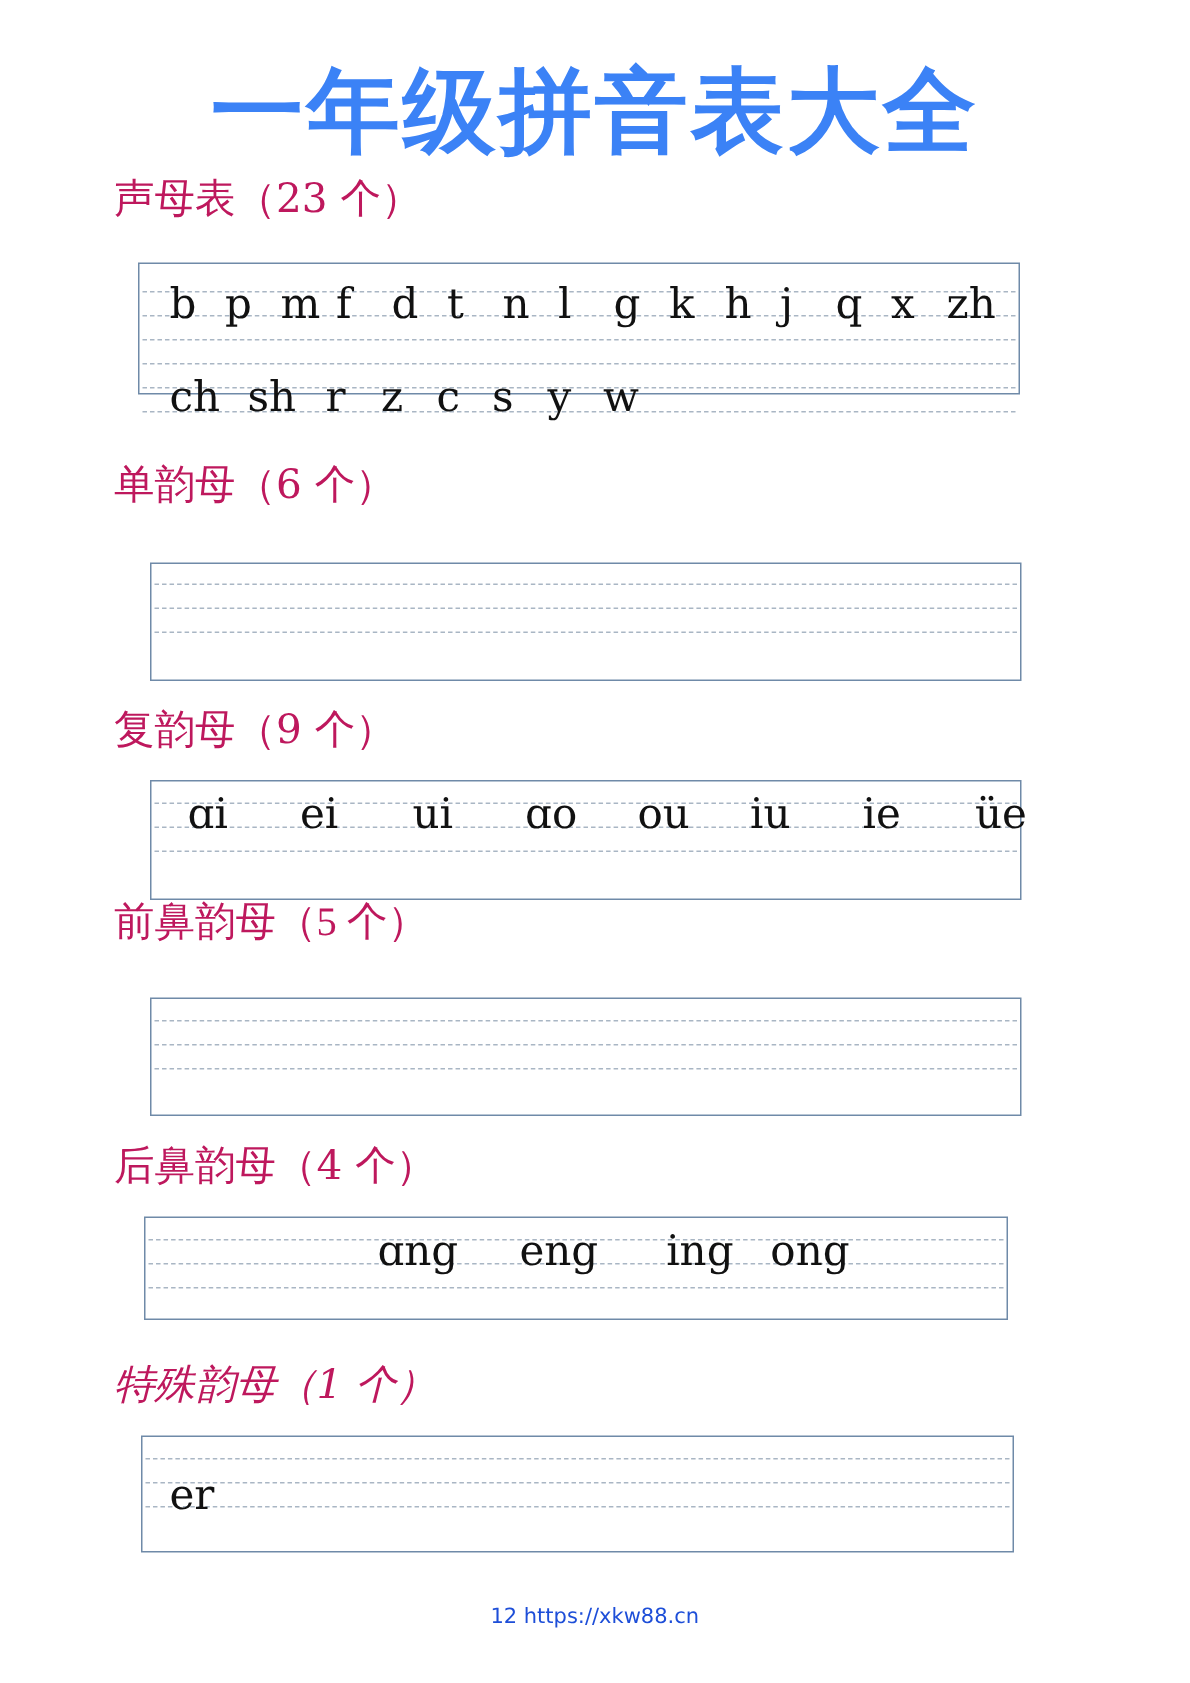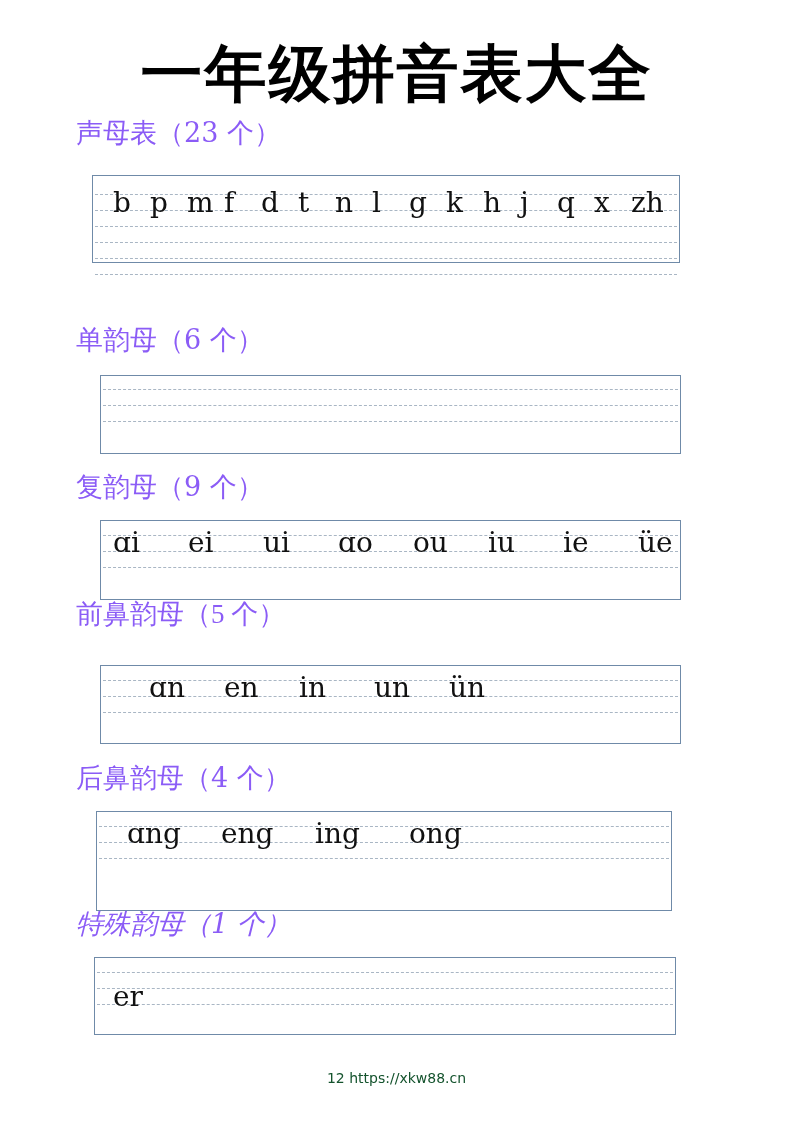--- a/index.html
+++ b/index.html
@@ -3,89 +3,89 @@
   <meta charset="utf-8">
   <style>
     html, body { margin: 0; padding: 0; }
     body {
       width: 793px; height: 1122px; background: #ffffff; position: relative; overflow: hidden;
       font-family: "DejaVu Serif", "Liberation Serif", serif; color: #111;
     }
     .title {
       position: absolute; left: 0; top: 38px; width: 793px; text-align: center;
       font-family: "DejaVu Sans", "Liberation Sans", sans-serif;
-      font-size: 62px; font-weight: bold; color: #000000; letter-spacing: 2px; line-height: 72px;
+      font-size: 62px; font-weight: bold; color: #3b82f6; letter-spacing: 2px; line-height: 72px;
     }
     .heading {
-      position: absolute; left: 76px; font-size: 27px; line-height: 32px; color: #8b5cf6;
+      position: absolute; left: 76px; font-size: 27px; line-height: 32px; color: #be185d;
       font-family: "DejaVu Serif", "Liberation Serif", serif;
     }
     .box {
       position: absolute; border: 1.5px solid #6f8aa8; box-sizing: border-box; background: #fff;
     }
     .line {
       position: absolute; left: 2px; right: 2px; height: 0; border-top: 1px dashed #a9b6c4;
     }
     .row {
       position: absolute; left: 0; right: 0; white-space: nowrap;
       font-family: "DejaVu Serif", "Liberation Serif", serif; font-size: 28px; color: #111;
     }
     .item { display: inline-block; }
     .footer {
       position: absolute; left: 0; width: 793px; top: 1070px; text-align: center;
-      font-family: "DejaVu Sans", "Liberation Sans", sans-serif; font-size: 14px; color: #14532d;
+      font-family: "DejaVu Sans", "Liberation Sans", sans-serif; font-size: 14px; color: #1d4ed8;
     }
   </style>
 </head>
 <body>
 
 <div class="title">一年级拼音表大全</div>
 
 <div class="heading" style="top:117px;">声母表（23 个）</div>
 <div class="box" style="left:92px; top:158px; width:588px; height:88px;margin-top:17px;">
   <div class="line" style="top:18px;"></div>
   <div class="line" style="top:34px;"></div>
   <div class="line" style="top:50px;"></div>
   <div class="line" style="top:66px;"></div>
   <div class="line" style="top:82px;"></div>
   <div class="line" style="top:98px;"></div>
   <div class="row" style="top:10px; left:20px;">
     <span class="item" style="width:37px">b</span><span class="item" style="width:37px">p</span><span class="item" style="width:37px">m</span><span class="item" style="width:37px">f</span><span class="item" style="width:37px">d</span><span class="item" style="width:37px">t</span><span class="item" style="width:37px">n</span><span class="item" style="width:37px">l</span><span class="item" style="width:37px">g</span><span class="item" style="width:37px">k</span><span class="item" style="width:37px">h</span><span class="item" style="width:37px">j</span><span class="item" style="width:37px">q</span><span class="item" style="width:37px">x</span><span class="item">zh</span>
   </div>
+  <div class="row" style="top:72px; left:20px;">
+    <span class="item" style="width:52px">ch</span><span class="item" style="width:52px">sh</span><span class="item" style="width:37px">r</span><span class="item" style="width:37px">z</span><span class="item" style="width:37px">c</span><span class="item" style="width:37px">s</span><span class="item" style="width:37px">y</span><span class="item">w</span>
+  </div>
 </div>
 
-<div class="heading" style="top:324px;">单韵母（6 个）</div>
+<div class="heading" style="top:308px;">单韵母（6 个）</div>
 <div class="box" style="left:100px; top:375px; width:581px; height:79px;">
   <div class="line" style="top:13px;"></div>
   <div class="line" style="top:29px;"></div>
   <div class="line" style="top:45px;"></div>
 </div>
 
 <div class="heading" style="top:471px;">复韵母（9 个）</div>
 <div class="box" style="left:100px; top:520px; width:581px; height:80px;">
   <div class="line" style="top:14px;"></div>
   <div class="line" style="top:30px;"></div>
   <div class="line" style="top:46px;"></div>
-  <div class="row" style="top:5px; left:12px;">
+  <div class="row" style="top:5px; left:24px;">
     <span class="item" style="width:75px">ɑi</span><span class="item" style="width:75px">ei</span><span class="item" style="width:75px">ui</span><span class="item" style="width:75px">ɑo</span><span class="item" style="width:75px">ou</span><span class="item" style="width:75px">iu</span><span class="item" style="width:75px">ie</span><span class="item">üe</span>
   </div>
 </div>
 
 <div class="heading" style="top:598px;font-family:Liberation Serif, serif;">前鼻韵母（5 个）</div>
 <div class="box" style="left:100px; top:665px; width:581px; height:79px;">
   <div class="line" style="top:14px;"></div>
   <div class="line" style="top:30px;"></div>
   <div class="line" style="top:46px;"></div>
-  <div class="row" style="top:5px; left:48px;">
-    <span class="item" style="width:75px">ɑn</span><span class="item" style="width:75px">en</span><span class="item" style="width:75px">in</span><span class="item" style="width:75px">un</span><span class="item">ün</span>
-  </div>
 </div>
 
 <div class="heading" style="top:762px;">后鼻韵母（4 个）</div>
-<div class="box" style="left:96px; top:811px; width:576px; height:100px;">
+<div class="box" style="left:96px; top:811px; width:576px; height:69px;text-align:center;">
   <div class="line" style="top:14px;"></div>
   <div class="line" style="top:30px;"></div>
   <div class="line" style="top:46px;"></div>
   <div class="row" style="top:5px; left:30px;">
     <span class="item" style="width:94px">ɑng</span><span class="item" style="width:94px">eng</span><span class="item" style="width:94px">ing</span><span class="item">ong</span>
   </div>
 </div>
 
 <div class="heading" style="top:908px;font-style:italic;">特殊韵母（1 个）</div>
 <div class="box" style="left:94px; top:957px; width:582px; height:78px;">

